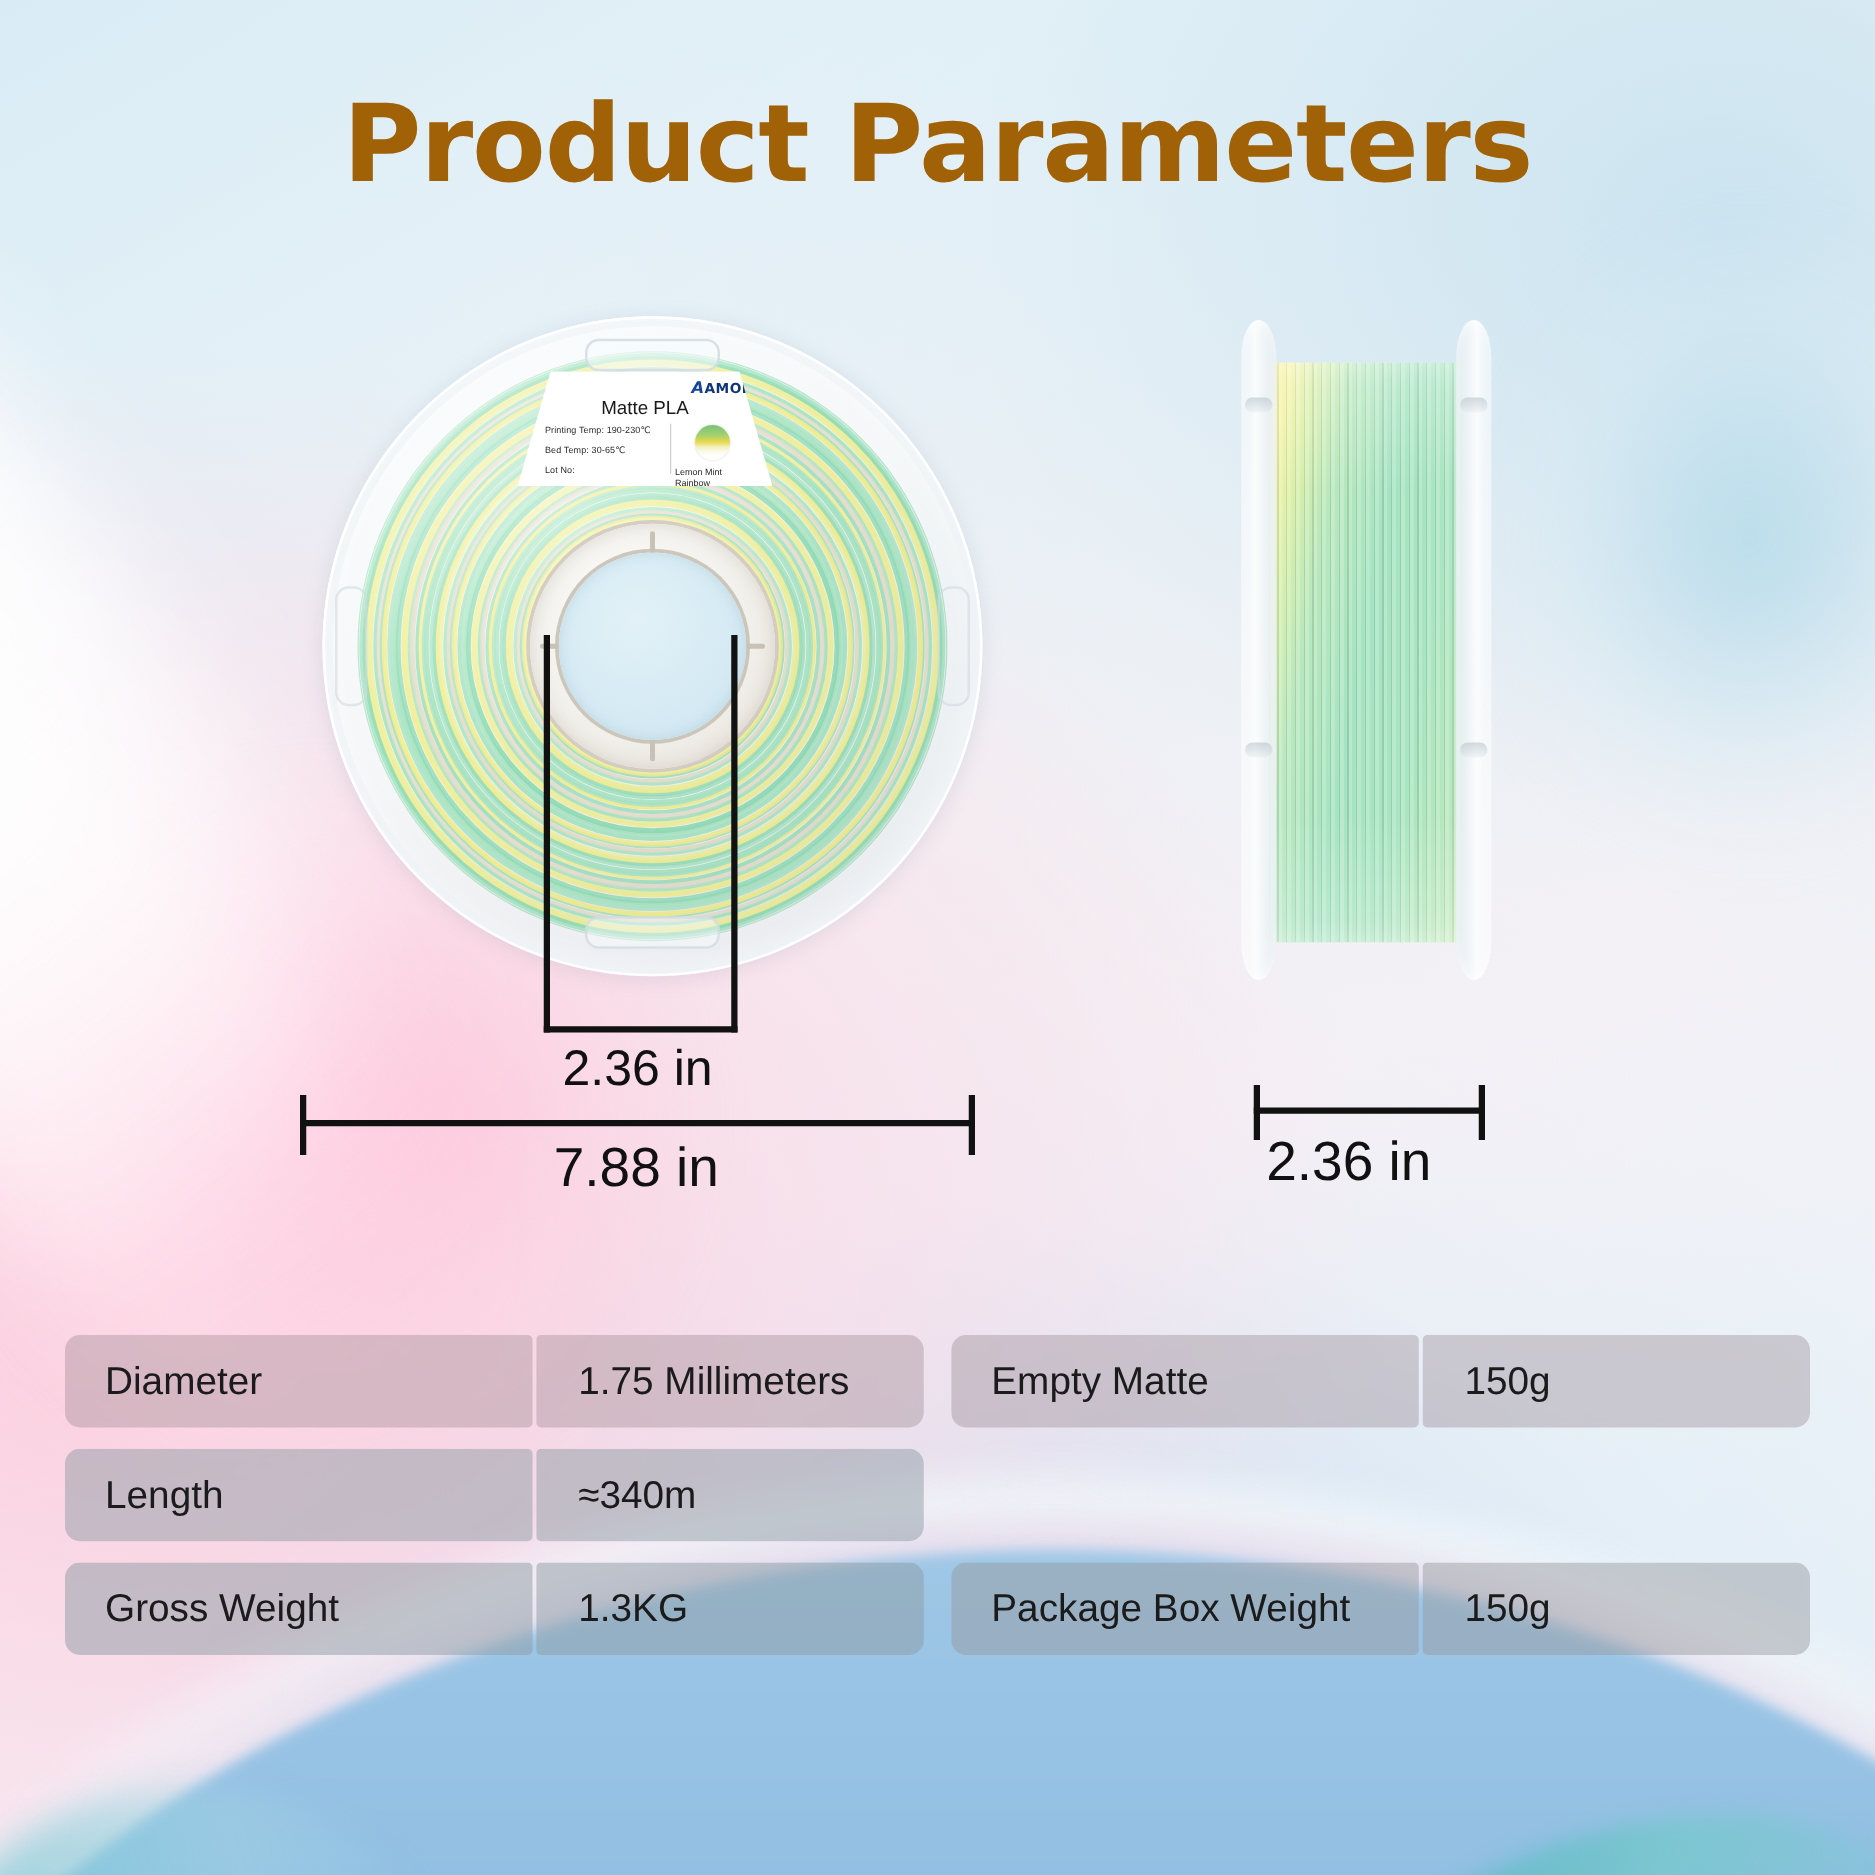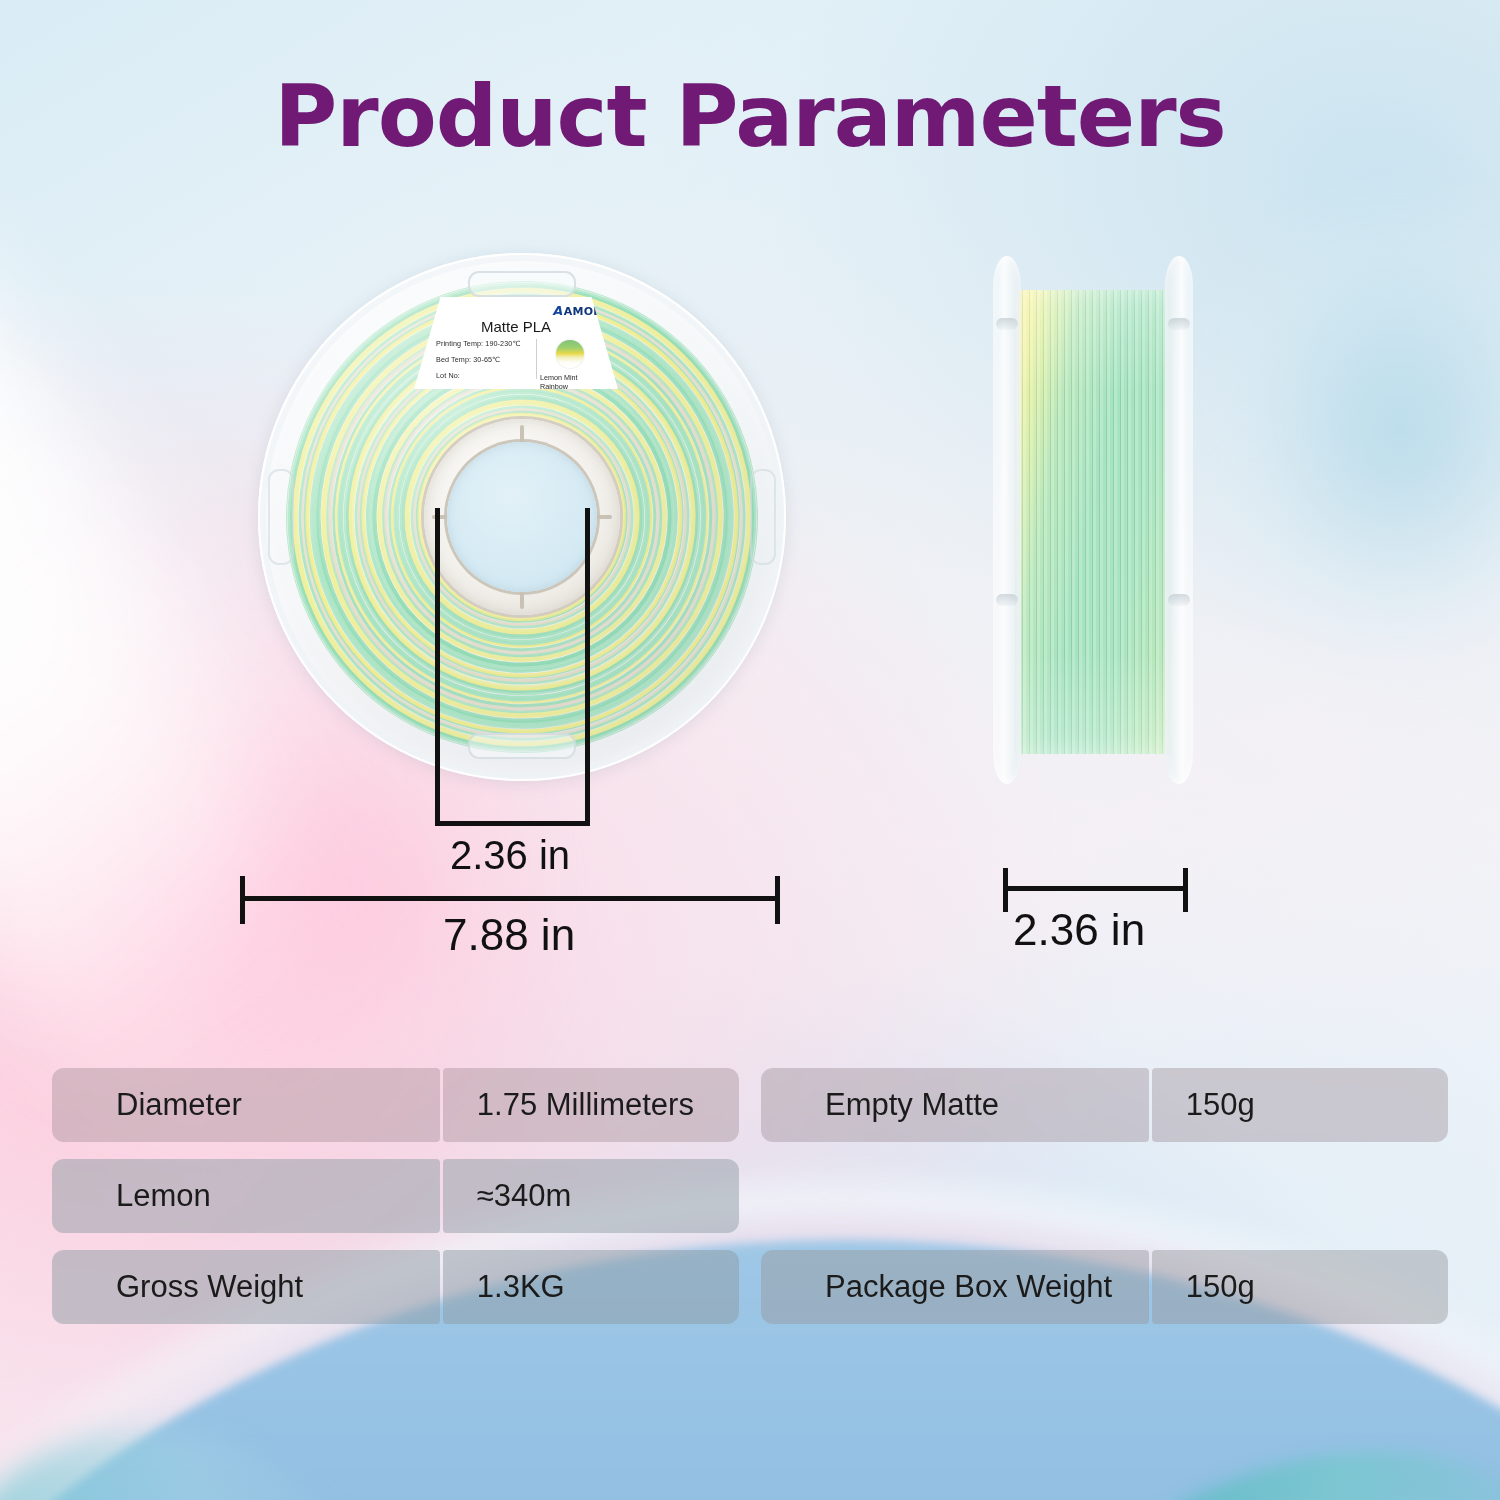--- a/index.html
+++ b/index.html
@@ -71,21 +71,21 @@
   }
   .bg-cyanglow{
     position:absolute;left:1140px;top:120px;width:520px;height:620px;
     background:radial-gradient(closest-side,rgba(176,216,232,.8),rgba(214,236,244,.3) 58%,rgba(255,255,255,0) 82%);
     filter:blur(26px);
   }
 
   
   .title{
     position:absolute;left:0;right:0;top:66px;text-align:center;
-    font-size:86px;font-weight:bold;letter-spacing:-1px;color:#701a75;
+    font-size:86px;font-weight:bold;letter-spacing:-1px;color:#a16207;
     font-family:"DejaVu Sans","Liberation Sans",sans-serif;
   }
 
   
   .spool-front{position:absolute;left:258px;top:253px;width:528px;height:528px;}
   .sf-shadow{
     position:absolute;left:14px;top:40px;width:500px;height:500px;border-radius:50%;
     background:radial-gradient(closest-side,rgba(150,160,170,.28),rgba(180,190,198,.1) 70%,rgba(255,255,255,0) 86%);
     filter:blur(10px);
   }
@@ -187,21 +187,21 @@
   
   .spec-table{position:absolute;left:52px;top:1068px;width:1396px;}
   .spec-row{display:flex;gap:22px;margin-bottom:17px;}
   .spec-col{display:flex;width:687px;gap:3px;}
   .cell{
     height:74px;display:flex;align-items:center;
     font-size:31px;color:#1b1b1b;
     background:rgba(150,156,163,.42);
     backdrop-filter:blur(2px);
   }
-  .cell.key{width:378px;padding-left:64px;border-radius:12px 4px 4px 12px;}
+  .cell.key{width:378px;padding-left:32px;border-radius:12px 4px 4px 12px;}
   .cell.val{width:306px;padding-left:34px;border-radius:4px 12px 12px 4px;}
   .spec-row.warm .cell{background:rgba(160,140,148,.40);}
   .spec-row.cool .cell{background:rgba(140,154,162,.48);}
   .spec-row.cool2 .cell{background:rgba(142,155,163,.50);}
   .spec-row.warm .spec-col.right .cell{background:rgba(158,142,152,.42);}
   .spec-row.cool .spec-col.right .cell{background:rgba(152,148,154,.45);}
   .spec-row.cool2 .spec-col.right .cell{background:rgba(150,152,156,.46);}
 
   
   .label-fan{
@@ -374,21 +374,21 @@
         <div class="cell val">1.75 Millimeters</div>
       </div>
       <div class="spec-col right">
         <div class="cell key">Empty Matte</div>
         <div class="cell val">150g</div>
       </div>
     </div>
 
     <div class="spec-row cool">
       <div class="spec-col left">
-        <div class="cell key">Lemon</div>
+        <div class="cell key">Length</div>
         <div class="cell val">≈340m</div>
       </div>
     </div>
 
     <div class="spec-row cool2">
       <div class="spec-col left">
         <div class="cell key">Gross Weight</div>
         <div class="cell val">1.3KG</div>
       </div>
       <div class="spec-col right">

